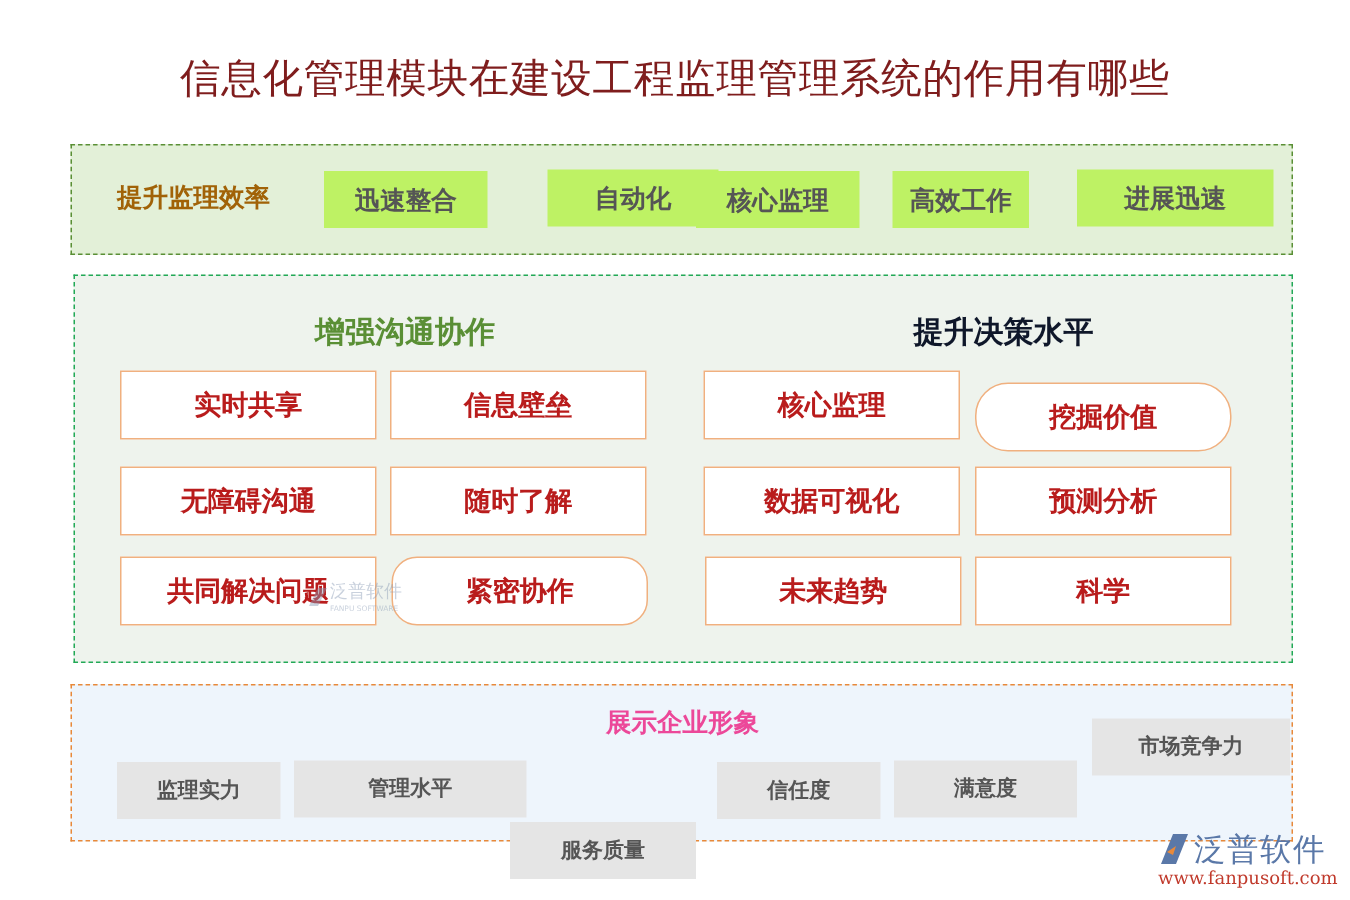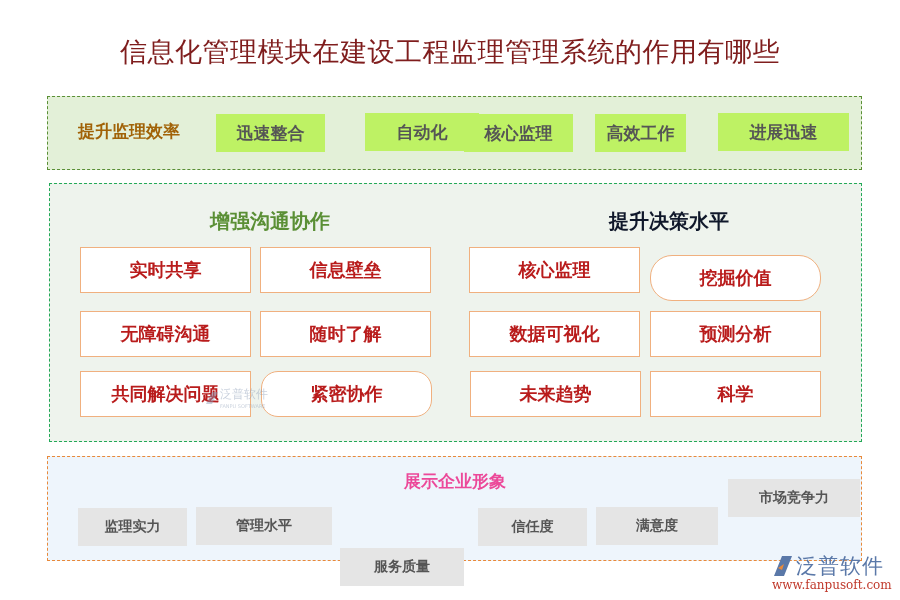--- a/index.html
+++ b/index.html
@@ -92,21 +92,21 @@
   </svg>
   <div>
     <div class="wm-text">泛普软件</div>
     <div class="wm-sub">FANPU SOFTWARE</div>
   </div>
 </div>
 
 <div class="panel p3"></div>
 <div class="p3-title">展示企业形象</div>
 <div class="chip3" style="left:78px;width:109px;">监理实力</div>
-<div class="chip3" style="left:196px;width:136px;top:507px;">管理水平</div>
+<div class="chip3" style="left:196px;width:155px;top:507px;">管理水平</div>
 <div class="chip3" style="left:340px;width:124px;margin-top:40px;">服务质量</div>
 <div class="chip3" style="left:478px;width:109px;">信任度</div>
 <div class="chip3" style="left:596px;width:122px;top:507px;">满意度</div>
 <div class="chip3" style="left:728px;width:132px;top:479px;text-align:right;">市场竞争力</div>
 
 <div class="logo">
   <svg width="24" height="24" viewBox="0 0 24 24" style="position:absolute;left:0;top:2px;">
     <polygon points="4,22 12,2 22,2 14,22" fill="#5a78a8"></polygon>
     <polygon points="8,14 14,10 12,16" fill="#e8893a"></polygon>
   </svg>

